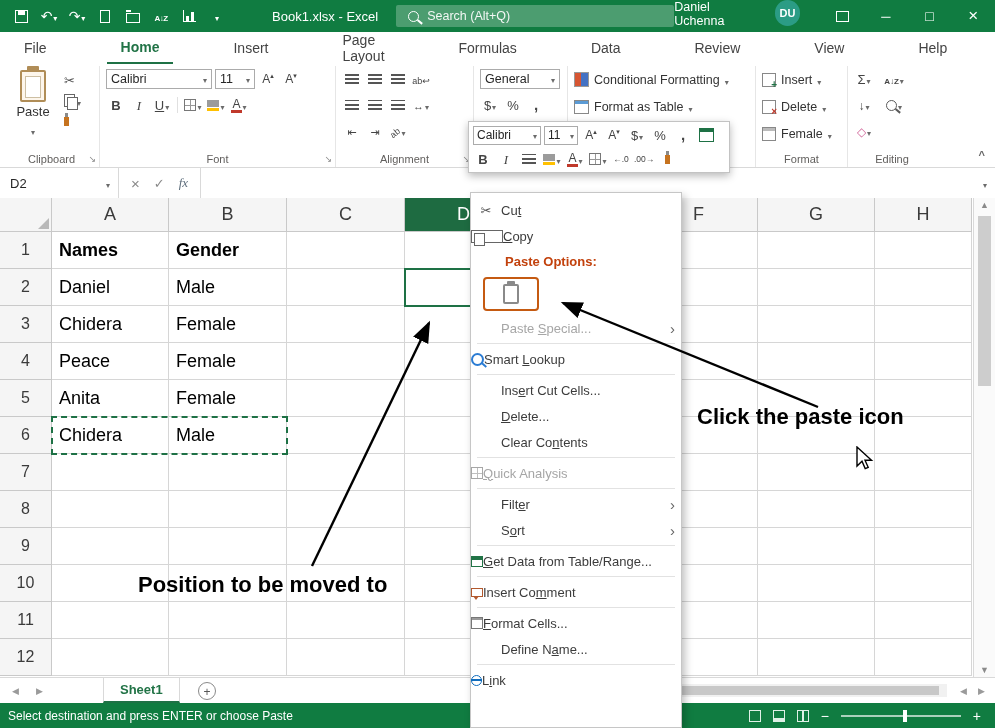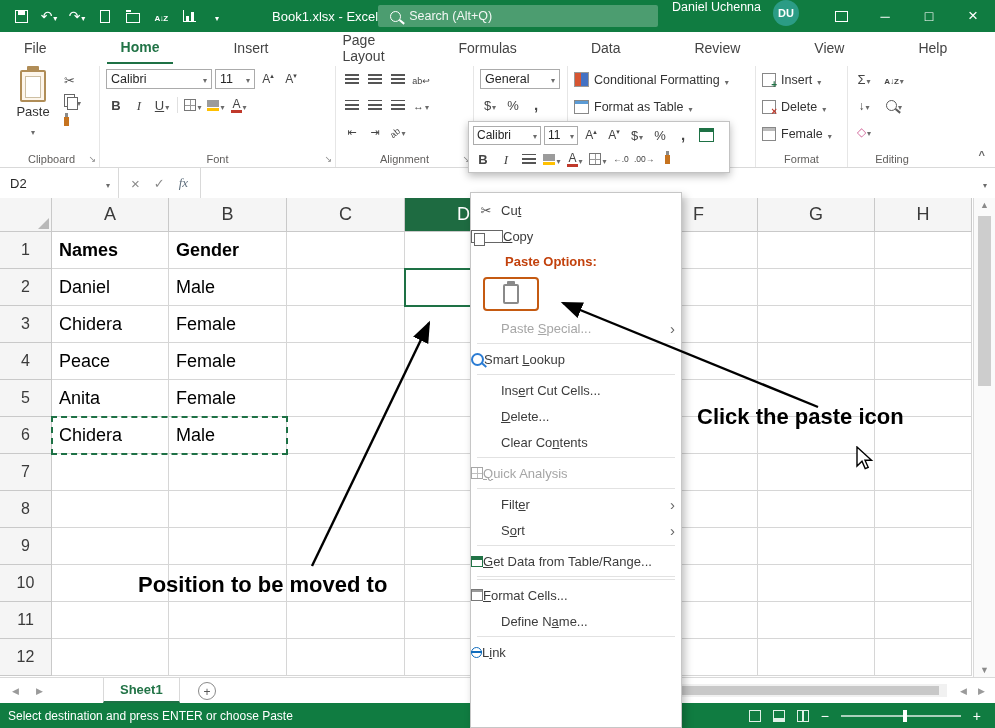--- a/index.html
+++ b/index.html
@@ -5,21 +5,21 @@
   html,body{margin:0;padding:0;}
   body{width:995px;height:728px;position:relative;overflow:hidden;background:#fff;
        font-family:"Liberation Sans",sans-serif;-webkit-font-smoothing:antialiased;}
   .app{position:absolute;inset:0;}
 
   
   .titlebar{position:absolute;top:0;left:0;right:0;height:32px;background:#107C41;display:flex;align-items:center;color:#fff;}
   .qat{display:flex;align-items:center;padding-left:8px;gap:2px;}
   .tbtn{height:28px;min-width:26px;display:flex;align-items:center;justify-content:center;gap:1px;cursor:default;}
   .doctitle{font-size:13px;margin-left:42px;white-space:nowrap;}
-  .searchbox{width:268px;height:22px;background:rgba(255,255,255,.25);border-radius:2px;display:flex;align-items:center;padding-left:12px;gap:8px;}
+  .searchbox{margin-left:18px;width:268px;height:22px;background:rgba(255,255,255,.25);border-radius:2px;display:flex;align-items:center;padding-left:12px;gap:8px;}
   .stext{font-size:12.5px;color:#f2f7f4;}
   .tb-right{margin-left:auto;display:flex;align-items:flex-start;height:100%;}
   .uname{font-size:12.5px;margin-right:12px;}
   .avatar{width:26px;height:26px;border-radius:50%;background:#2B9C85;display:flex;align-items:center;justify-content:center;font-size:11px;font-weight:700;margin-right:20px;}
   .winb{width:44px;height:32px;display:flex;align-items:center;justify-content:center;font-size:13px;}
 
   
   .i-save{position:relative;width:11px;height:11px;border:1.5px solid #fff;}
   .i-save::before{content:"";position:absolute;top:0;left:2px;right:2px;height:4px;background:#fff;}
   .g-undo::before{content:"↶";font-size:14px;}
@@ -810,20 +810,24 @@
         <span class="micon"></span>
         <span class="mlabel">S<u>o</u>rt</span>
         <span class="msub"></span>
       </div>
       <div class="msep"></div>
       <div class="mitem">
         <span class="micon ic-getdata"></span>
         <span class="mlabel"><u>G</u>et Data from Table/Range...</span>
       </div>
       <div class="msep"></div>
+      <div class="mitem">
+        <span class="micon ic-comment"></span>
+        <span class="mlabel">Insert Co<u>m</u>ment</span>
+      </div>
       <div class="msep"></div>
       <div class="mitem">
         <span class="micon ic-formatcells"></span>
         <span class="mlabel"><u>F</u>ormat Cells...</span>
       </div>
       <div class="mitem">
         <span class="micon"></span>
         <span class="mlabel">Define N<u>a</u>me...</span>
       </div>
       <div class="msep"></div>

